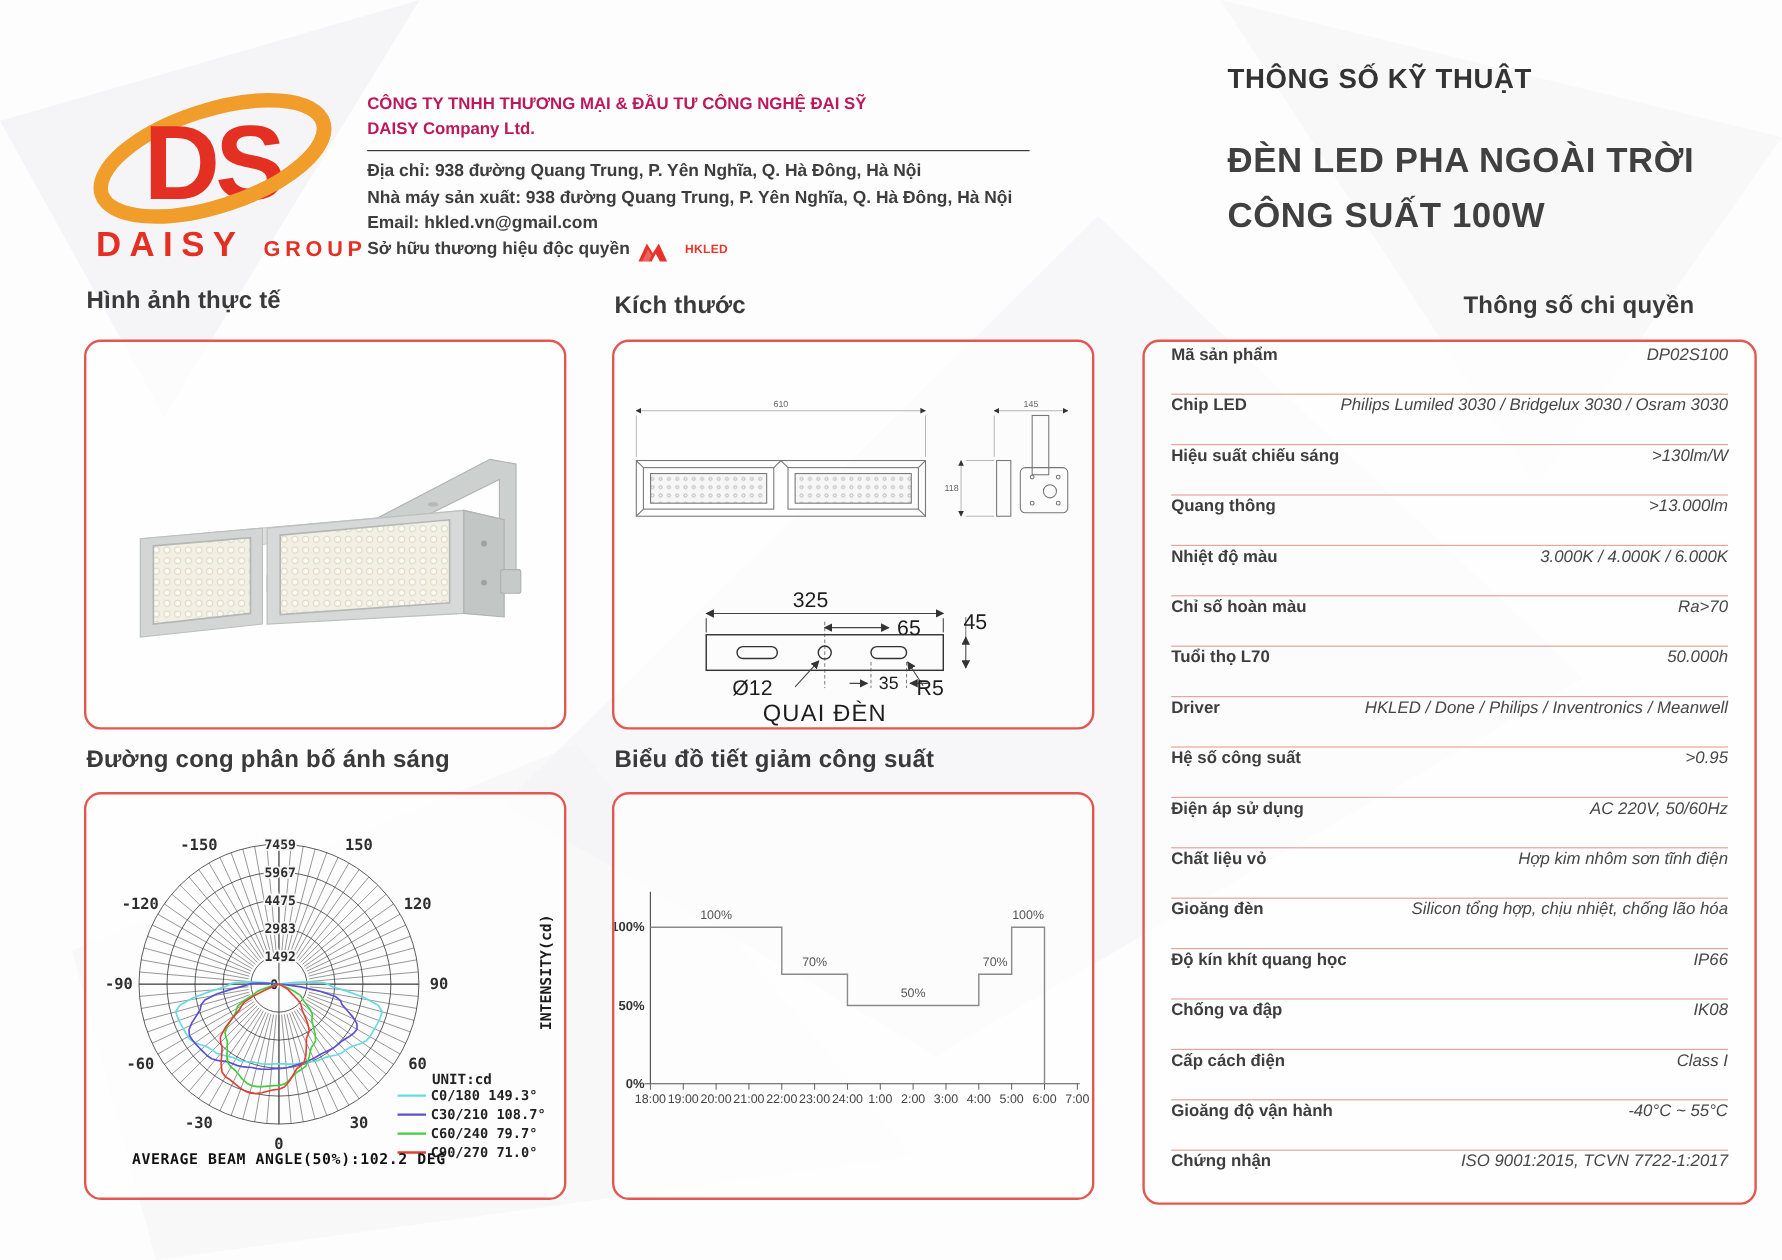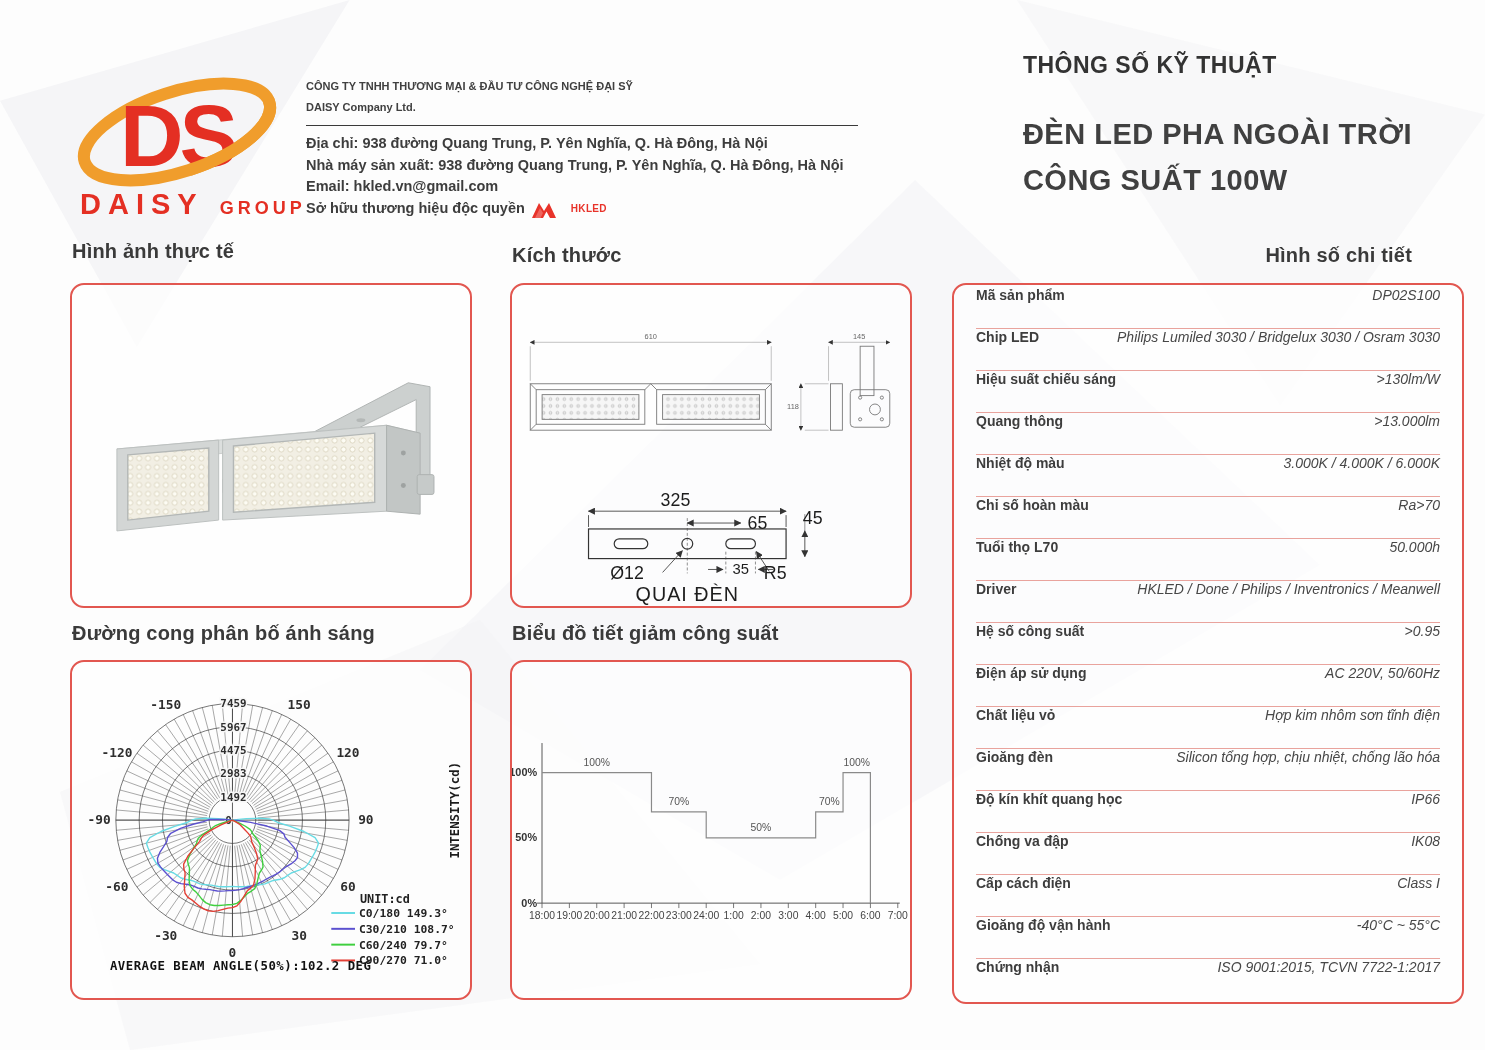--- a/index.html
+++ b/index.html
@@ -8,21 +8,21 @@
   
   .poly{position:absolute;pointer-events:none;}
   .p1{left:0;top:0;width:760px;height:560px;background:#f5f5f7;clip-path:polygon(0 18%,46% 0,18% 62%);}
   .p2{left:420px;top:180px;width:900px;height:700px;background:#f3f3f5;clip-path:polygon(0 70%,55% 0,100% 55%,40% 100%);opacity:.55;}
   .p3{left:900px;top:0;width:585px;height:520px;background:#f6f6f8;clip-path:polygon(20% 0,100% 22%,65% 78%);opacity:.8;}
   .p4{left:60px;top:620px;width:700px;height:430px;background:#f4f4f6;clip-path:polygon(0 40%,60% 0,100% 80%,10% 100%);opacity:.5;}
 
   
   .logo{position:absolute;left:72px;top:70px;width:216px;height:150px;}
   .company{position:absolute;left:306px;top:76px;width:560px;}
-  .company .cname{color:#404040;font-weight:700;font-size:11px;line-height:21px;}
+  .company .cname{color:#be185d;font-weight:700;font-size:14px;line-height:21px;}
   .company .divider{border:none;border-top:1.6px solid #3a3a3a;margin:7px 0 7px 0;width:552px;}
   .company .cline{color:#3d3d3d;font-weight:700;font-size:14.5px;line-height:21.5px;}
   .tm-row{display:flex;align-items:center;gap:6px;}
   .hkled{display:inline-flex;align-items:flex-end;gap:14px;}
   .hkled .hk-txt{color:#e8332a;font-weight:700;font-size:10px;letter-spacing:.3px;}
   .doc-titles{position:absolute;right:73px;top:52px;text-align:left;}
   .doc-title{font-size:23px;font-weight:700;color:#333;letter-spacing:.5px;}
   .prod-title{margin-top:32px;color:#404040;font-size:29px;font-weight:800;line-height:46px;letter-spacing:.5px;}
 
   
@@ -116,21 +116,21 @@
   <div class="doc-titles">
     <div class="doc-title">THÔNG SỐ KỸ THUẬT</div>
     <div class="prod-title">
       <div>ĐÈN LED PHA NGOÀI TRỜI</div>
       <div>CÔNG SUẤT 100W</div>
     </div>
   </div>
 
   <div class="sec-title st-photo">Hình ảnh thực tế</div>
   <div class="sec-title st-dims">Kích thước</div>
-  <div class="sec-title st-specs">Hình số chi tiết</div>
+  <div class="sec-title st-specs">Thông số chi quyền</div>
   <div class="sec-title st-dist">Đường cong phân bố ánh sáng</div>
   <div class="sec-title st-power">Biểu đồ tiết giảm công suất</div>
 
   <div class="card card-photo">
     <svg width="398" height="321" viewBox="0 0 402 325">
       <defs>
         <pattern id="ledpat" width="9" height="9" patternUnits="userSpaceOnUse">
           <rect width="9" height="9" fill="#f2efe4"></rect>
           <circle cx="4.5" cy="4.5" r="2.6" fill="#fdfcf4" stroke="#d5cfb8" stroke-width="0.8"></circle>
         </pattern>

